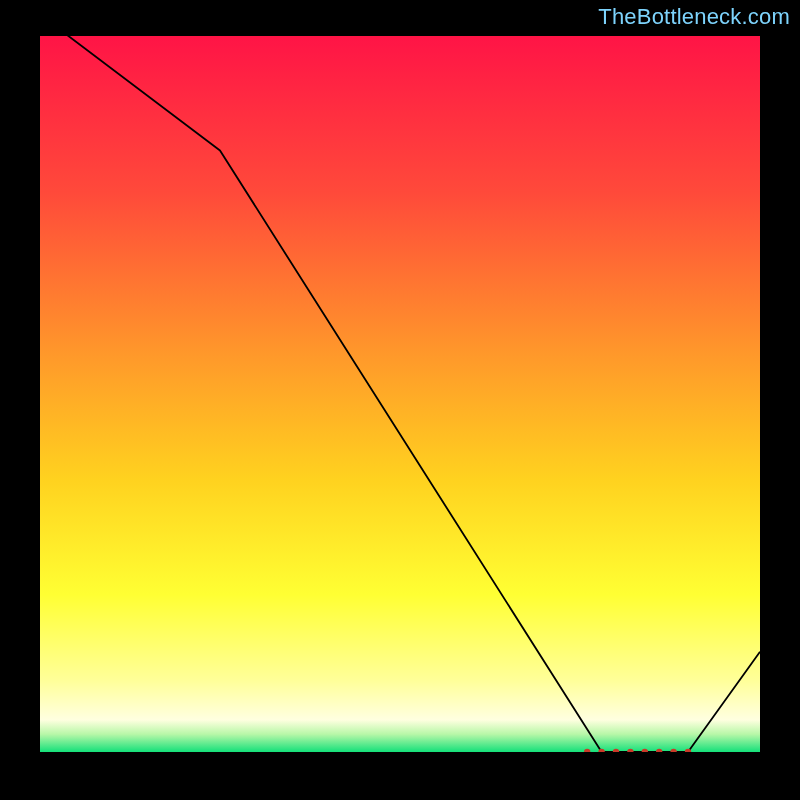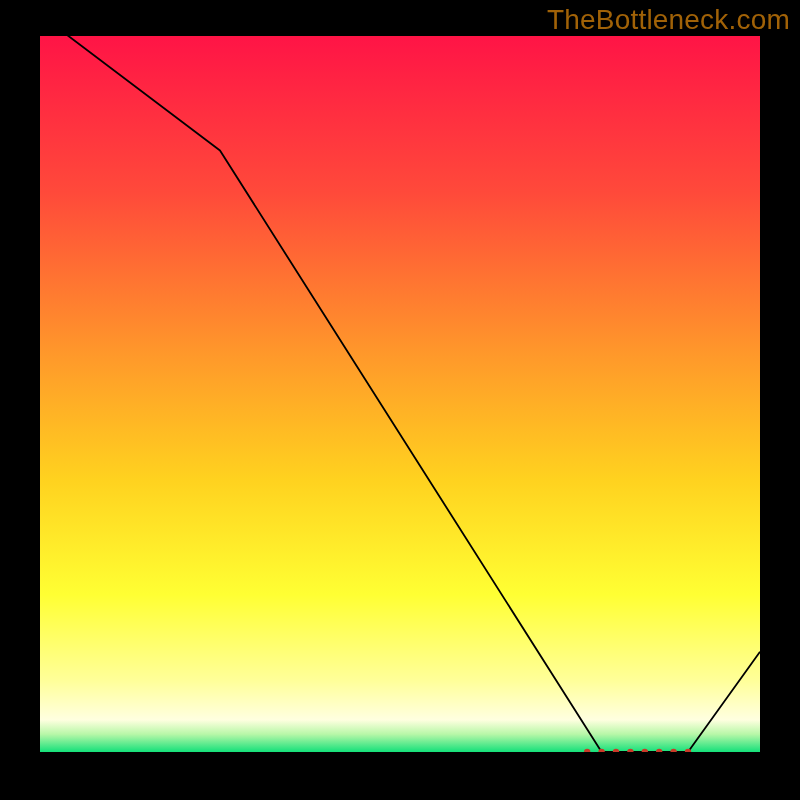--- a/index.html
+++ b/index.html
@@ -19,22 +19,22 @@
   .outer-frame {
     position: absolute;
     left: 0; top: 0;
     width: 800px; height: 800px;
     background: #000;
   }
   .watermark {
     position: absolute;
     top: 4px;
     right: 10px;
-    color: #a16207;
-    font-size: 28px;
+    color: #7dd3fc;
+    font-size: 22px;
     font-weight: 500;
     letter-spacing: 0.2px;
     text-align: right;
   }
   .plot-area {
     
     position: absolute;
     left: 40px;
     top: 36px;
     width: 720px;

